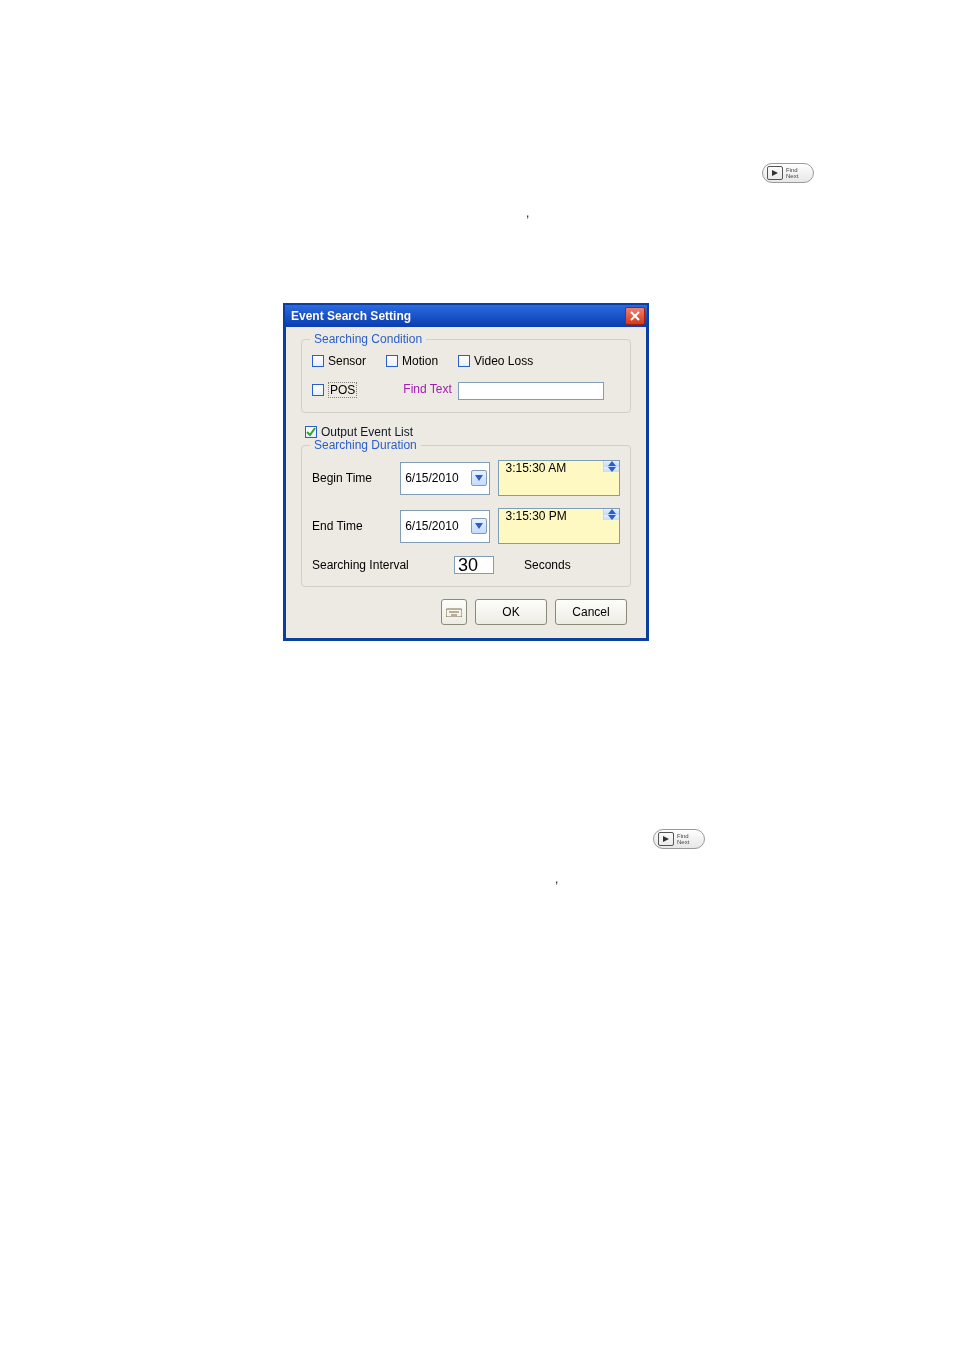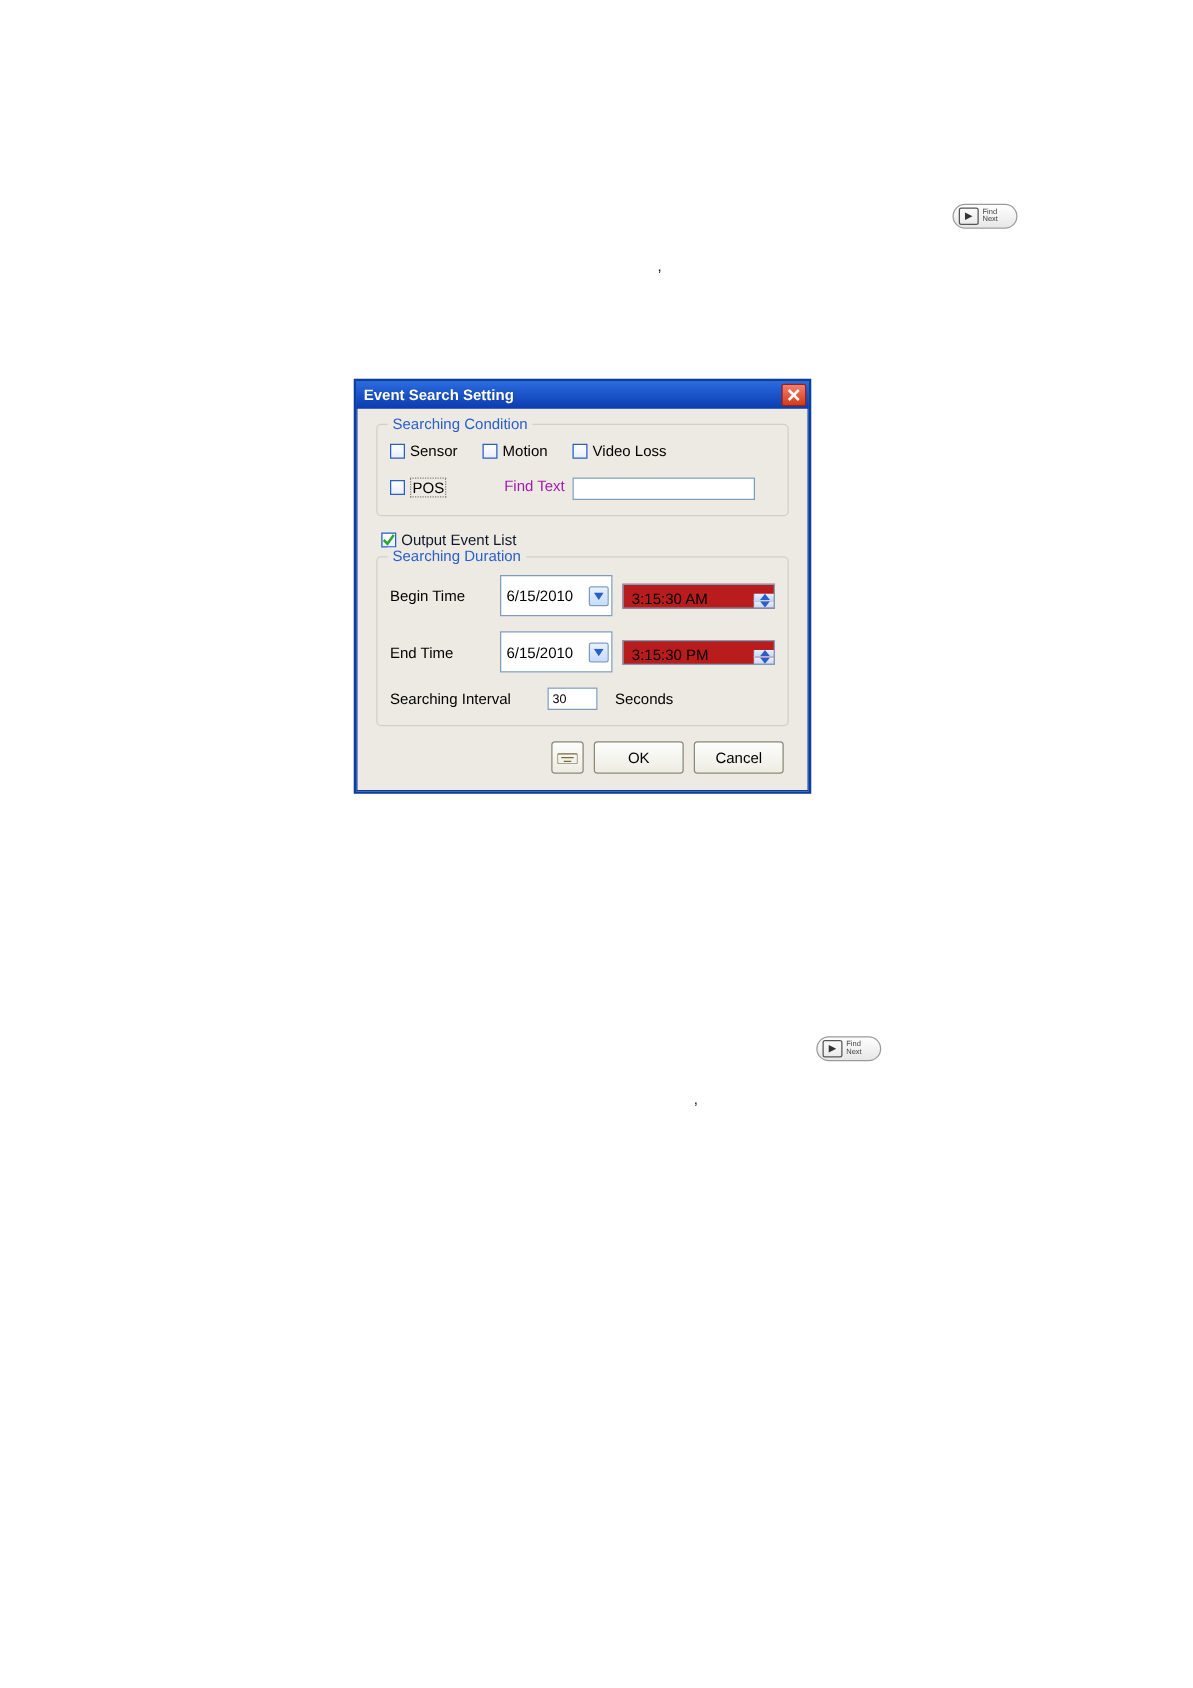--- a/index.html
+++ b/index.html
@@ -113,46 +113,46 @@
     display:flex;align-items:center;justify-content:center;
     box-sizing:border-box;
   }
   .chk .box.checked svg { display:block; }
   .chk .box svg { display:none; }
   .chk.pos .lbl { border:1px dotted #808080; padding:0 1px; }
   .smalllabel { color:#a21caf; font-size:12px; margin-right:6px;}
   .textinput {
     height:18px; border:1px solid #7f9db9; background:#fff;
     box-sizing:border-box; padding:0 3px; font-family:Tahoma,Arial,sans-serif;
-    font-size:10px;
+    font-size:18px;
   }
   .dateinput {
     width: 92px;
     height:33px;
     border:1px solid #7f9db9;
     background:#fff;
     display:flex;align-items:center;justify-content:space-between;
     padding:0 2px 0 4px;
     box-sizing:border-box;
     cursor:pointer;
   }
   .dd-arrow {
     width:14px;height:14px;
     background:linear-gradient(#e8f1ff,#c5dbff);
     border:1px solid #7f9db9;
     border-radius:2px;
     display:flex;align-items:center;justify-content:center;
   }
   .timeinput {
     width: 124px;
-    height: 20px;
+    height: 36px;
     border:1px solid #7f9db9;
-    background:#b91c1c;
+    background:#fef9c3;
     display:flex;
-    align-items:flex-end;
+    align-items:flex-start;
     box-sizing:border-box;
     margin-left:8px;
   }
   .timeinput .val {
     flex:1; display:flex;align-items:center; padding:0 6px;
   }
   .spinner {
     width:16px; display:flex; flex-direction:column;
   }
   .spinbtn {
@@ -300,21 +300,21 @@
                 </div>
               <div class="spinbtn">
                   <svg width="8" height="5">
                     <polygon points="0,0 8,0 4,5" fill="#2a5fc9"></polygon>
                   </svg>
                 </div>
             </div>
           </div>
         </div>
 
-        <div class="fieldrow" style="margin-bottom:0;">
+        <div class="fieldrow" style="margin-bottom:0;gap:16px;">
           <span class="fieldlabel" style="width:126px;">Searching Interval</span>
           <input class="textinput" style="width: 40px; margin-right: 14px;" value="30">
           <span>Seconds</span>
         </div>
       </div>
 
       <div class="btnrow">
         <div class="btn icon">
           <svg width="16" height="10">
             <rect x="0" y="2" width="16" height="8" rx="1" fill="none" stroke="#7a6a40"></rect>

